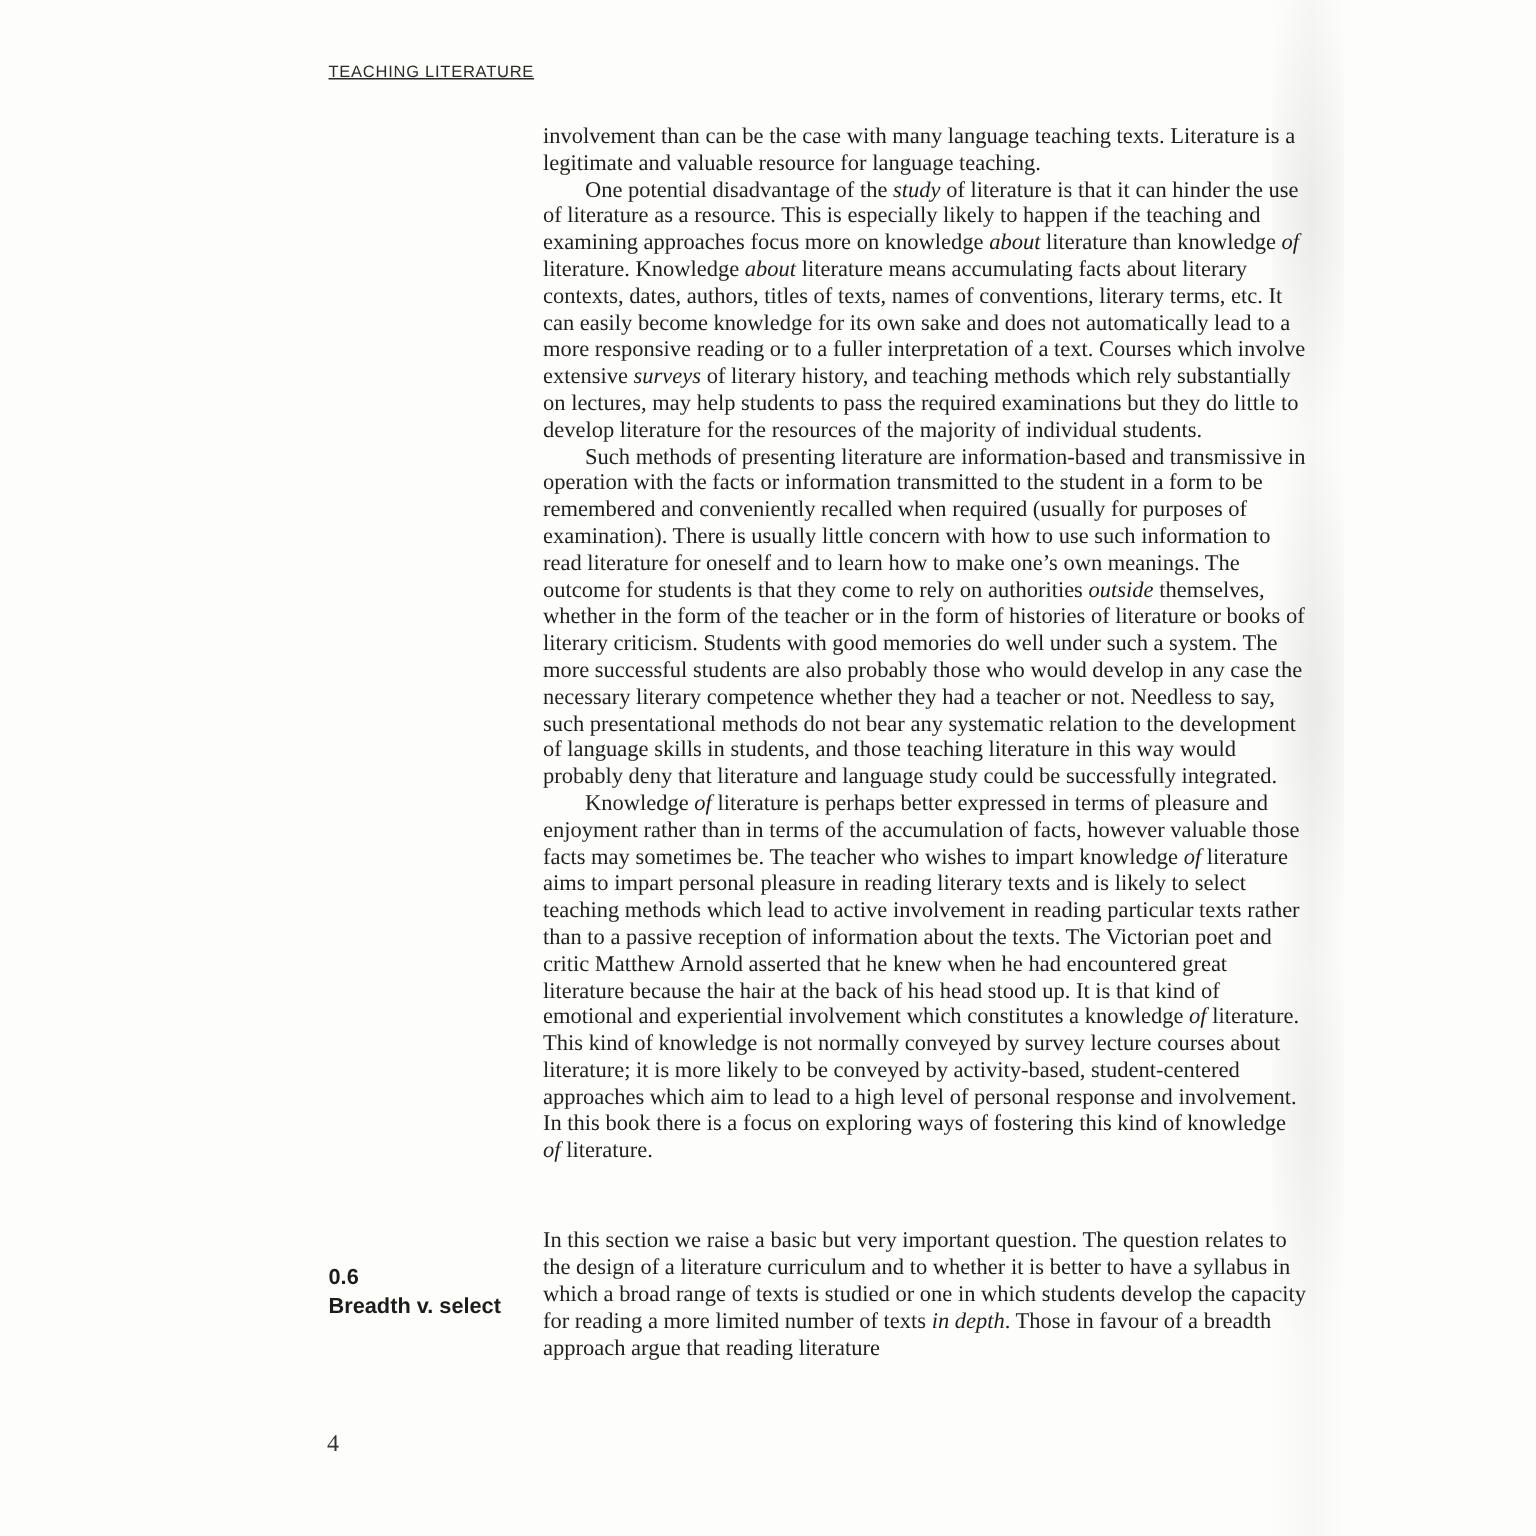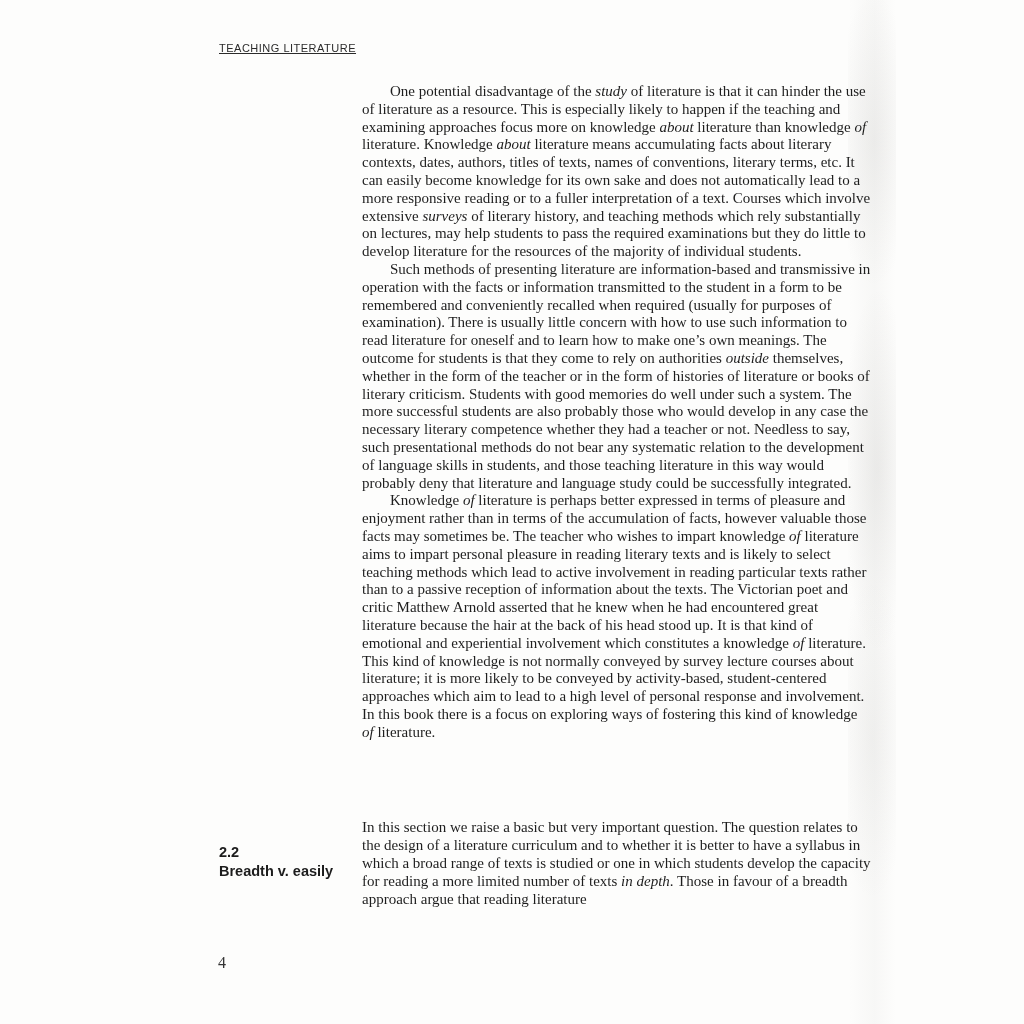--- a/index.html
+++ b/index.html
@@ -55,28 +55,29 @@
 </style>
 </head>
 <body>
 
 <div class="page">
   <div class="edge-shadow"></div>
 
   <div class="running-head">TEACHING LITERATURE</div>
 
   <div class="body-col main-col" id="main-paragraphs">
+      <p><span>involvement than can be the case with many language teaching texts. Literature is a legitimate and valuable resource for language teaching.</span></p>
       <p class="indent"><span>One potential disadvantage of the </span><span class="it">study</span><span> of literature is that it can hinder the use of literature as a resource. This is especially likely to happen if the teaching and examining approaches focus more on knowledge </span><span class="it">about</span><span> literature than knowledge </span><span class="it">of</span><span> literature. Knowledge </span><span class="it">about</span><span> literature means accumulating facts about literary contexts, dates, authors, titles of texts, names of conventions, literary terms, etc. It can easily become knowledge for its own sake and does not automatically lead to a more responsive reading or to a fuller interpretation of a text. Courses which involve extensive </span><span class="it">surveys</span><span> of literary history, and teaching methods which rely substantially on lectures, may help students to pass the required examinations but they do little to develop literature for the resources of the majority of individual students.</span></p>
       <p class="indent"><span>Such methods of presenting literature are information-based and transmissive in operation with the facts or information transmitted to the student in a form to be remembered and conveniently recalled when required (usually for purposes of examination). There is usually little concern with how to use such information to read literature for oneself and to learn how to make one’s own meanings. The outcome for students is that they come to rely on authorities </span><span class="it">outside</span><span> themselves, whether in the form of the teacher or in the form of histories of literature or books of literary criticism. Students with good memories do well under such a system. The more successful students are also probably those who would develop in any case the necessary literary competence whether they had a teacher or not. Needless to say, such presentational methods do not bear any systematic relation to the development of language skills in students, and those teaching literature in this way would probably deny that literature and language study could be successfully integrated.</span></p>
       <p class="indent"><span>Knowledge </span><span class="it">of</span><span> literature is perhaps better expressed in terms of pleasure and enjoyment rather than in terms of the accumulation of facts, however valuable those facts may sometimes be. The teacher who wishes to impart knowledge </span><span class="it">of</span><span> literature aims to impart personal pleasure in reading literary texts and is likely to select teaching methods which lead to active involvement in reading particular texts rather than to a passive reception of information about the texts. The Victorian poet and critic Matthew Arnold asserted that he knew when he had encountered great literature because the hair at the back of his head stood up. It is that kind of emotional and experiential involvement which constitutes a knowledge </span><span class="it">of</span><span> literature. This kind of knowledge is not normally conveyed by survey lecture courses about literature; it is more likely to be conveyed by activity-based, student-centered approaches which aim to lead to a high level of personal response and involvement. In this book there is a focus on exploring ways of fostering this kind of knowledge </span><span class="it">of</span><span> literature.</span></p>
     </div>
 
   <div class="section-label">
-    <div>2.2</div>
-    <div>Breadth v. easily</div>
+    <div>0.6</div>
+    <div>Breadth v. select</div>
   </div>
 
   <div class="body-col section-col" id="section-paragraphs">
       <p><span>In this section we raise a basic but very important question. The question relates to the design of a literature curriculum and to whether it is better to have a syllabus in which a broad range of texts is studied or one in which students develop the capacity for reading a more limited number of texts </span><span class="it">in depth</span><span>. Those in favour of a breadth approach argue that reading literature</span></p>
     </div>
 
   <div class="page-number">4</div>
 </div>
 
 </body></html>

